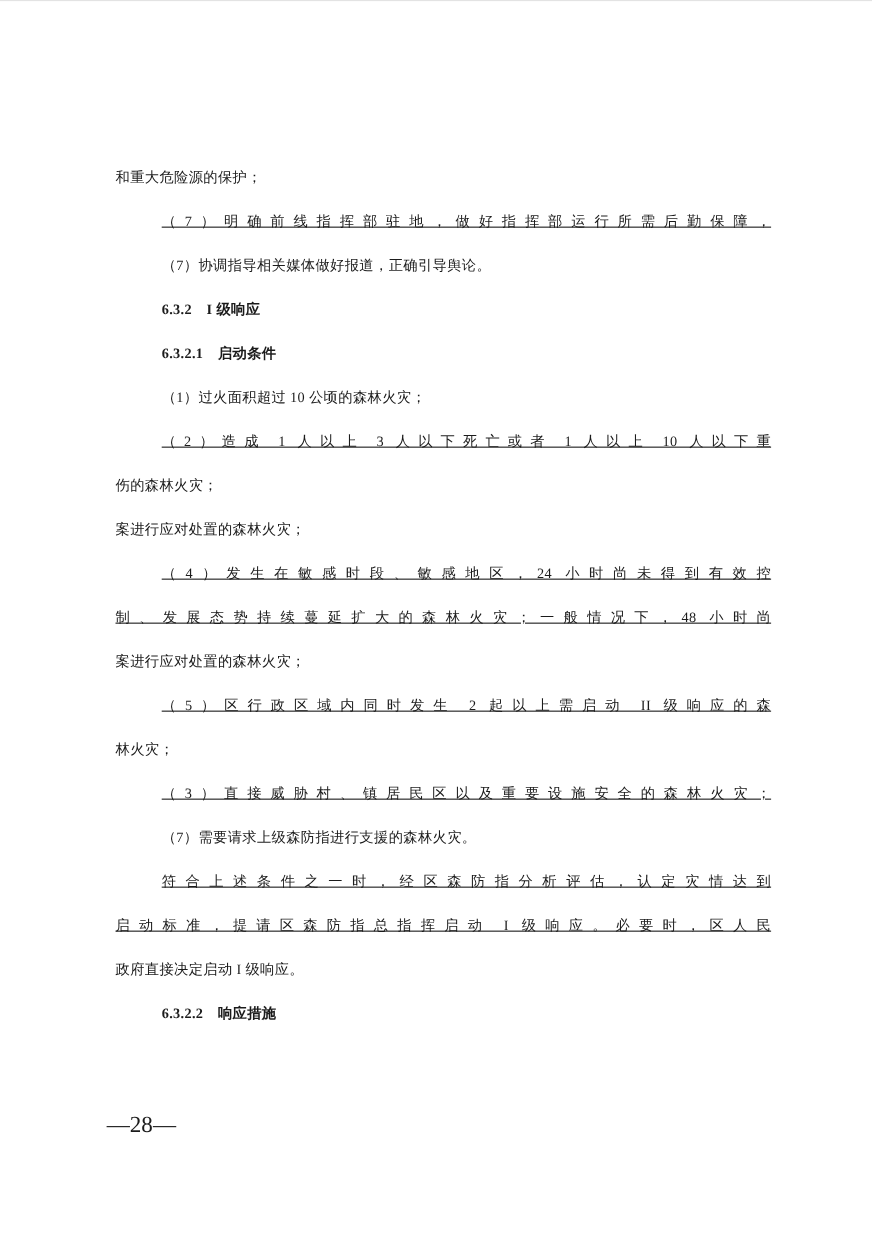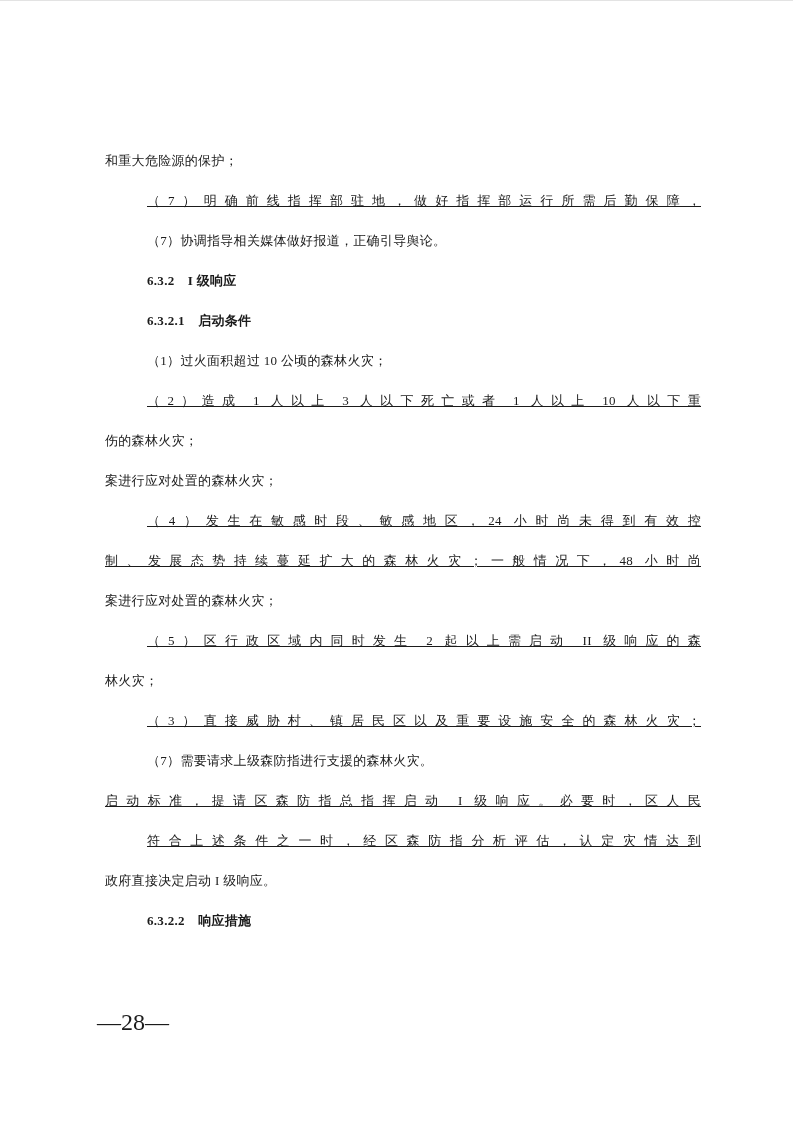--- a/index.html
+++ b/index.html
@@ -41,21 +41,21 @@
     text-align: justify;
     text-align-last: justify;
     text-justify: inter-character;
     text-decoration: underline;
   }
   .ln.heading { font-weight: bold; }
   .page-footer {
     position: absolute;
     left: 97px;
     top: 1006px;
-    font-size: 24px;
+    font-size: 21px;
     line-height: 30px;
     color: #1b1b1b;
   }
 </style>
 </head>
 <body>
 
 <div class="sheet">
   <div class="textblock">
 
@@ -105,22 +105,22 @@
 
     <div class="para">
       <div class="ln indent fill">（3）直接威胁村、镇居民区以及重要设施安全的森林火灾；</div>
     </div>
 
     <div class="para">
       <div class="ln indent">（7）需要请求上级森防指进行支援的森林火灾。</div>
     </div>
 
     <div class="para">
+      <div class="ln indent fill">符合上述条件之一时，经区森防指分析评估，认定灾情达到</div>
       <div class="ln fill">启动标准，提请区森防指总指挥启动 I 级响应。必要时，区人民</div>
-      <div class="ln indent fill">符合上述条件之一时，经区森防指分析评估，认定灾情达到</div>
       <div class="ln">政府直接决定启动 I 级响应。</div>
     </div>
 
     <div class="para">
       <div class="ln indent heading">6.3.2.2　响应措施</div>
     </div>
 
   </div>
 
   <div class="page-footer">—28—</div>

